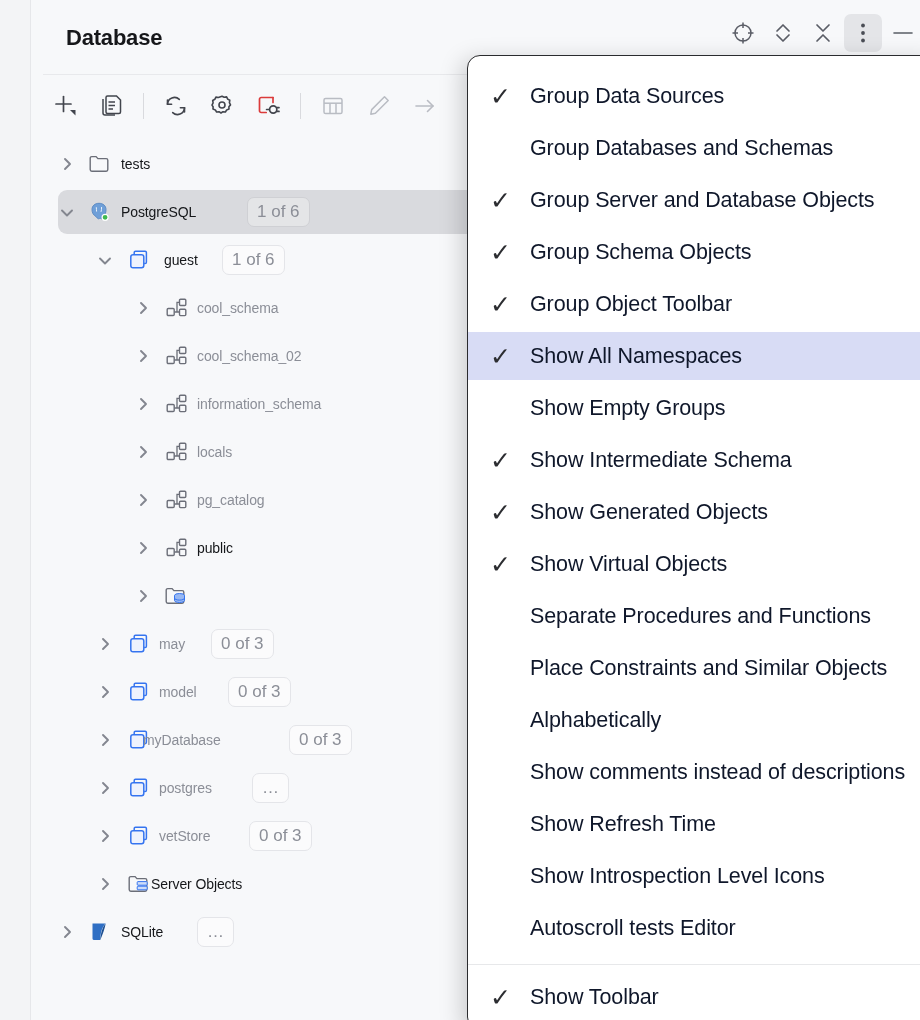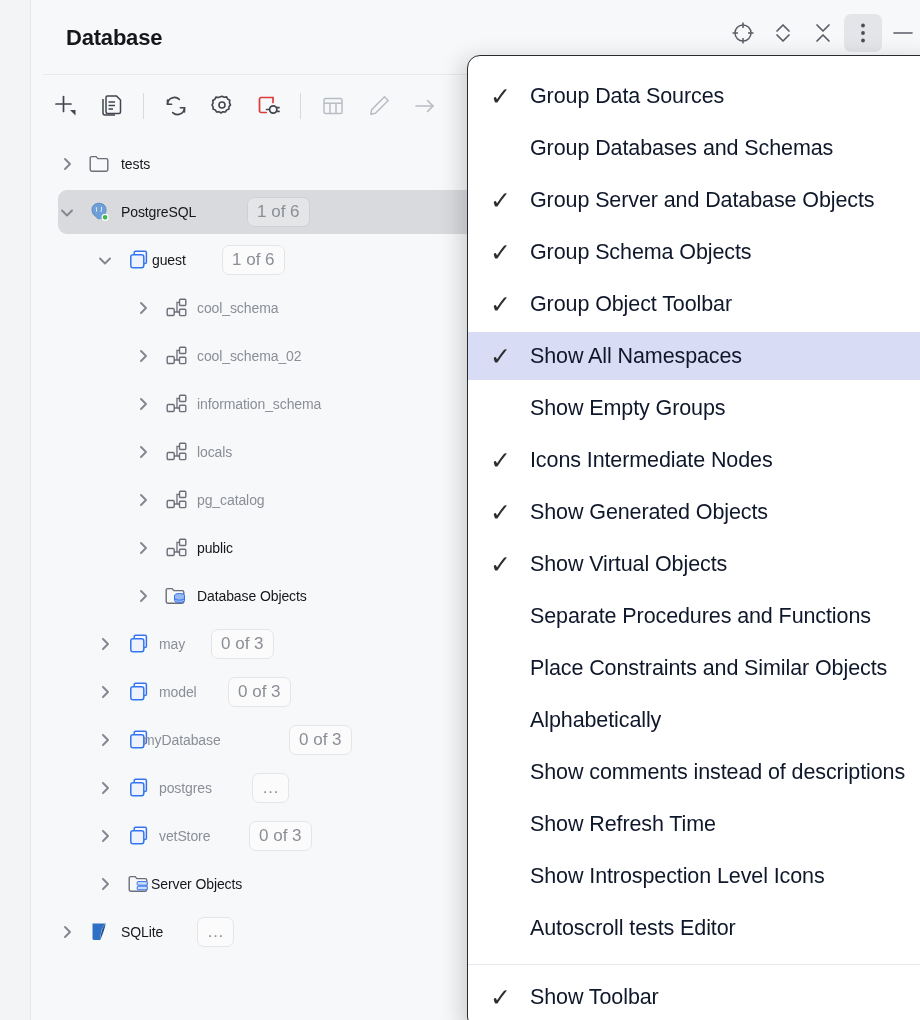--- a/index.html
+++ b/index.html
@@ -274,21 +274,21 @@
             <span style="line-height: 0;"><svg width="18" height="18" viewBox="0 0 18 18" fill="none">
                 <path d="M4 7.5l5 5 5-5" stroke="#83868f" stroke-width="1.9" stroke-linecap="round" stroke-linejoin="round"></path>
               </svg></span>
           </div>
           <div class="node-icon" style="left: 95px;">
             <span style="line-height: 0;"><svg width="22" height="22" viewBox="0 0 22 22" fill="none">
                 <rect x="2.8" y="5.8" width="13" height="13" rx="2.2" fill="#eef2fd" stroke="#3574f0" stroke-width="1.5"></rect>
                 <path d="M6.2 5.6V3.6a1.3 1.3 0 0 1 1.3-1.3h9.6a1.3 1.3 0 0 1 1.3 1.3v9.6a1.3 1.3 0 0 1-1.3 1.3h-1" stroke="#3574f0" stroke-width="1.5" fill="none"></path>
               </svg></span>
           </div>
-          <div class="node-label lbl-dark" style="left: 121px;">guest</div>
+          <div class="node-label lbl-dark" style="left: 133px;">guest</div>
           <div class="badge" style="left: 191px;">1 of 6</div>
         </div>
         <div class="row" style="top: 144px;">
           <div class="twisty" style="left: 101px;">
             <span style="line-height: 0;"><svg width="18" height="18" viewBox="0 0 18 18" fill="none">
                 <path d="M7 4l5 5-5 5" stroke="#83868f" stroke-width="1.9" stroke-linecap="round" stroke-linejoin="round"></path>
               </svg></span>
           </div>
           <div class="node-icon" style="left: 132px;">
             <span style="line-height: 0;"><svg width="23" height="22" viewBox="0 0 23 22" fill="none">
@@ -389,21 +389,20 @@
           <div class="node-icon" style="left: 132px;">
             <span style="line-height: 0;"><svg width="24" height="22" viewBox="0 0 24 22" fill="none">
                 <path d="M2.2 5.2A1.6 1.6 0 0 1 3.8 3.6h4.3l1.8 2h8.3a1.6 1.6 0 0 1 1.6 1.6v9.4a1.6 1.6 0 0 1-1.6 1.6H3.8a1.6 1.6 0 0 1-1.6-1.6z" stroke="#6b6e78" stroke-width="1.4" fill="#f7f8fa"></path>
                 <g transform="translate(10.5,8.5)">
                   <ellipse cx="5" cy="2" rx="5" ry="2" fill="#98b8f2" stroke="#3574f0" stroke-width="1"></ellipse>
                   <path d="M0 2v5c0 1.1 2.2 2 5 2s5-.9 5-2V2" fill="#98b8f2" stroke="#3574f0" stroke-width="1"></path>
                   <path d="M0 4.6c0 1.1 2.2 2 5 2s5-.9 5-2" stroke="#3574f0" stroke-width="1" fill="none"></path>
                 </g>
               </svg></span>
           </div>
-          <div class="node-label lbl-dark" style="left: 166px;">Database Objects</div>
         </div>
         <div class="row" style="top: 480px;">
           <div class="twisty" style="left: 63px;">
             <span style="line-height: 0;"><svg width="18" height="18" viewBox="0 0 18 18" fill="none">
                 <path d="M7 4l5 5-5 5" stroke="#83868f" stroke-width="1.9" stroke-linecap="round" stroke-linejoin="round"></path>
               </svg></span>
           </div>
           <div class="node-icon" style="left: 95px;">
             <span style="line-height: 0;"><svg width="22" height="22" viewBox="0 0 22 22" fill="none">
                 <rect x="2.8" y="5.8" width="13" height="13" rx="2.2" fill="#eef2fd" stroke="#3574f0" stroke-width="1.5"></rect>
@@ -530,21 +529,21 @@
       </div>
       <div class="mi sel" style="top: 276px;">
         <span class="mi-check">✓</span>
         <span class="mi-label">Show All Namespaces</span>
       </div>
       <div class="mi" style="top: 328px;">
         <span class="mi-label">Show Empty Groups</span>
       </div>
       <div class="mi" style="top: 380px;">
         <span class="mi-check">✓</span>
-        <span class="mi-label">Icons Intermediate Nodes</span>
+        <span class="mi-label">Show Intermediate Schema</span>
       </div>
       <div class="mi" style="top: 432px;">
         <span class="mi-check">✓</span>
         <span class="mi-label">Show Generated Objects</span>
       </div>
       <div class="mi" style="top: 484px;">
         <span class="mi-check">✓</span>
         <span class="mi-label">Show Virtual Objects</span>
       </div>
       <div class="mi" style="top: 536px;">

